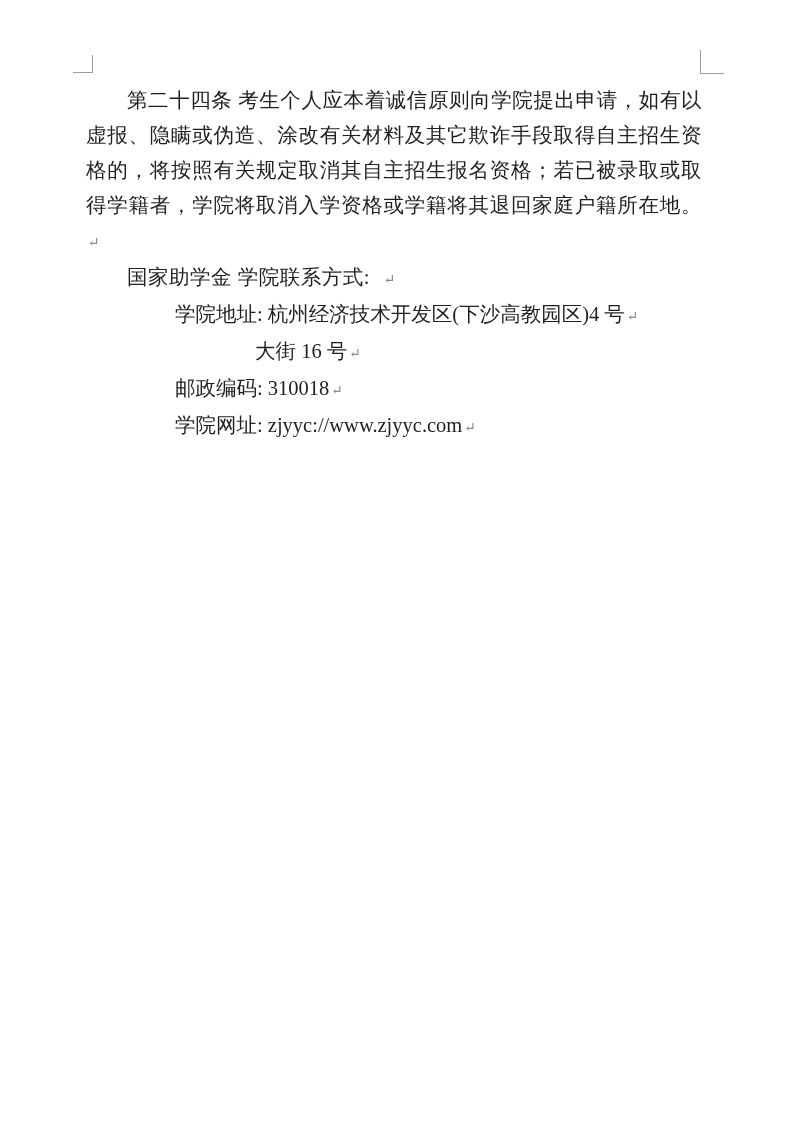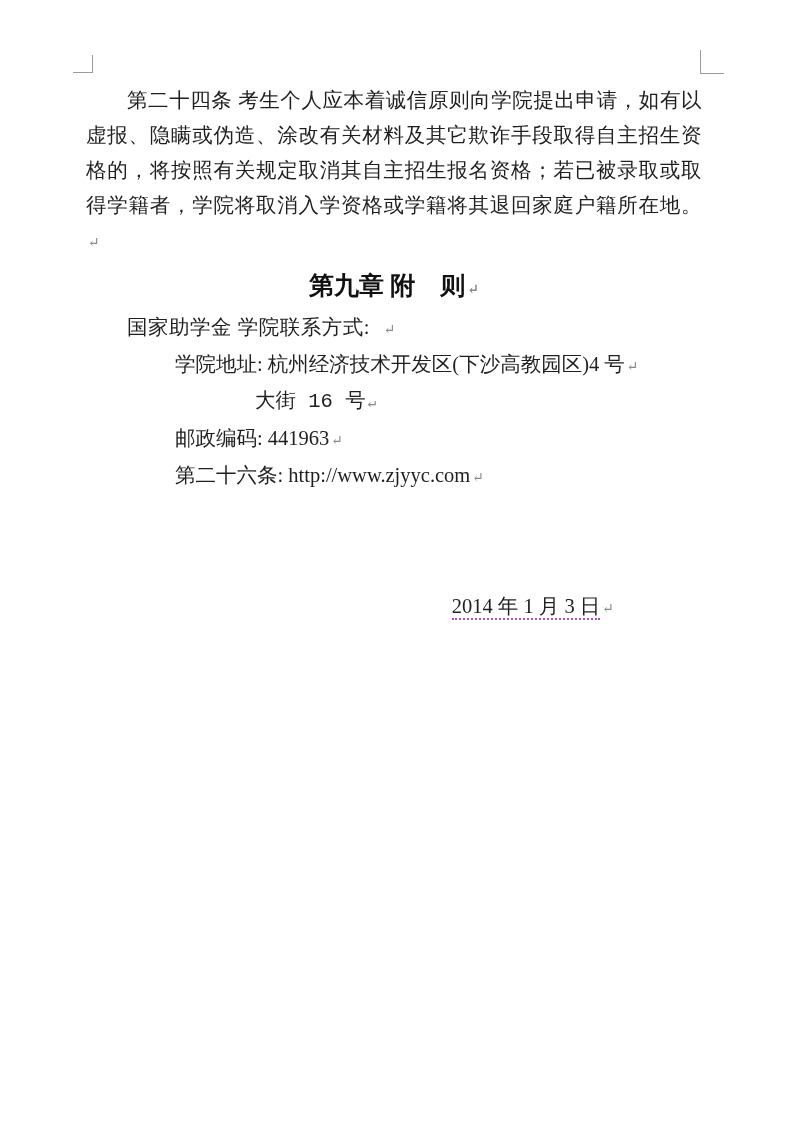--- a/index.html
+++ b/index.html
@@ -41,21 +41,20 @@
   }
   .contact-block {
     margin-left: 89px;
   }
   .contact-line {
     line-height: 35px;
     white-space: nowrap;
   }
   .contact-line.indent2 {
     padding-left: 80px;
-    font-family: Liberation Mono, monospace;
   }
   .date-line {
     margin-top: 97px;
     text-align: right;
     padding-right: 88px;
     line-height: 28px;
     white-space: nowrap;
   }
   .date-underline {
     border-bottom: 2px dotted #b44fbe;
@@ -112,35 +111,33 @@
 
   <div class="crop-mark tl"></div>
   <div class="crop-mark tr"></div>
   <div class="crop-mark bl"></div>
   <div class="crop-mark br"></div>
 
   <div class="text-column">
 
     <p class="body-para"><span>第二十四条 考生个人应本着诚信原则向学院提出申请，如有以虚报、隐瞒或伪造、涂改有关材料及其它欺诈手段取得自主招生资格的，将按照有关规定取消其自主招生报名资格；若已被录取或取得学籍者，学院将取消入学资格或学籍将其退回家庭户籍所在地。</span><span class="pilcrow">↵</span></p>
 
-    <h2 class="chapter-heading"><span>第九章 附　则</span><span class="pilcrow">↵</span></h2>
 
 
 
 
     <p class="body-para"><span>国家助学金 学院联系方式:</span><span class="pilcrow gapped">↵</span></p>
 
     <div class="contact-block">
       <div class="contact-line"><span>学院地址: 杭州经济技术开发区(下沙高教园区)4 号</span><span class="pilcrow">↵</span></div>
       <div class="contact-line indent2"><span>大街 16 号</span><span class="pilcrow">↵</span></div>
-      <div class="contact-line"><span>邮政编码: 441963</span><span class="pilcrow">↵</span></div>
-      <div class="contact-line"><span>第二十六条: http://www.zjyyc.com</span><span class="pilcrow">↵</span></div>
+      <div class="contact-line"><span>邮政编码: 310018</span><span class="pilcrow">↵</span></div>
+      <div class="contact-line"><span>学院网址: zjyyc://www.zjyyc.com</span><span class="pilcrow">↵</span></div>
     </div>
 
-    <div class="date-line"><span class="date-underline">2014 年 1 月 3 日</span><span class="pilcrow">↵</span></div>
 
   </div>
 
   <div class="bottom-pilcrow">↵</div>
 
   <div class="page-number">- 5 -</div>
 
 </div>
 
 </body></html>

